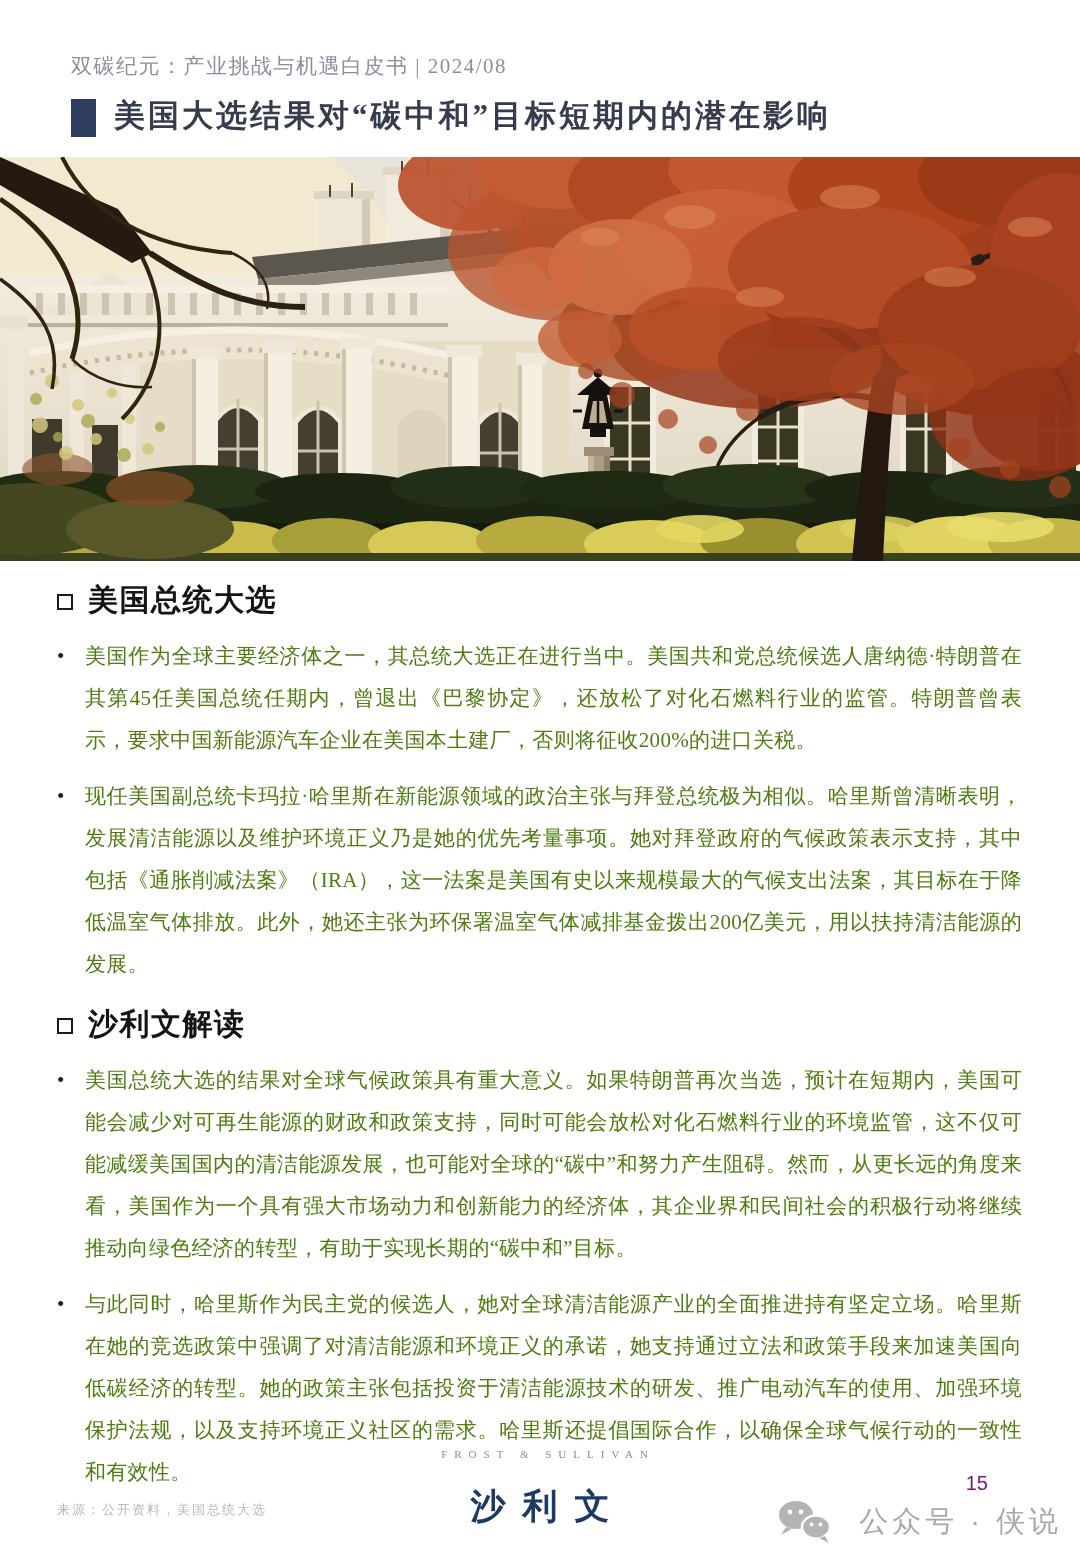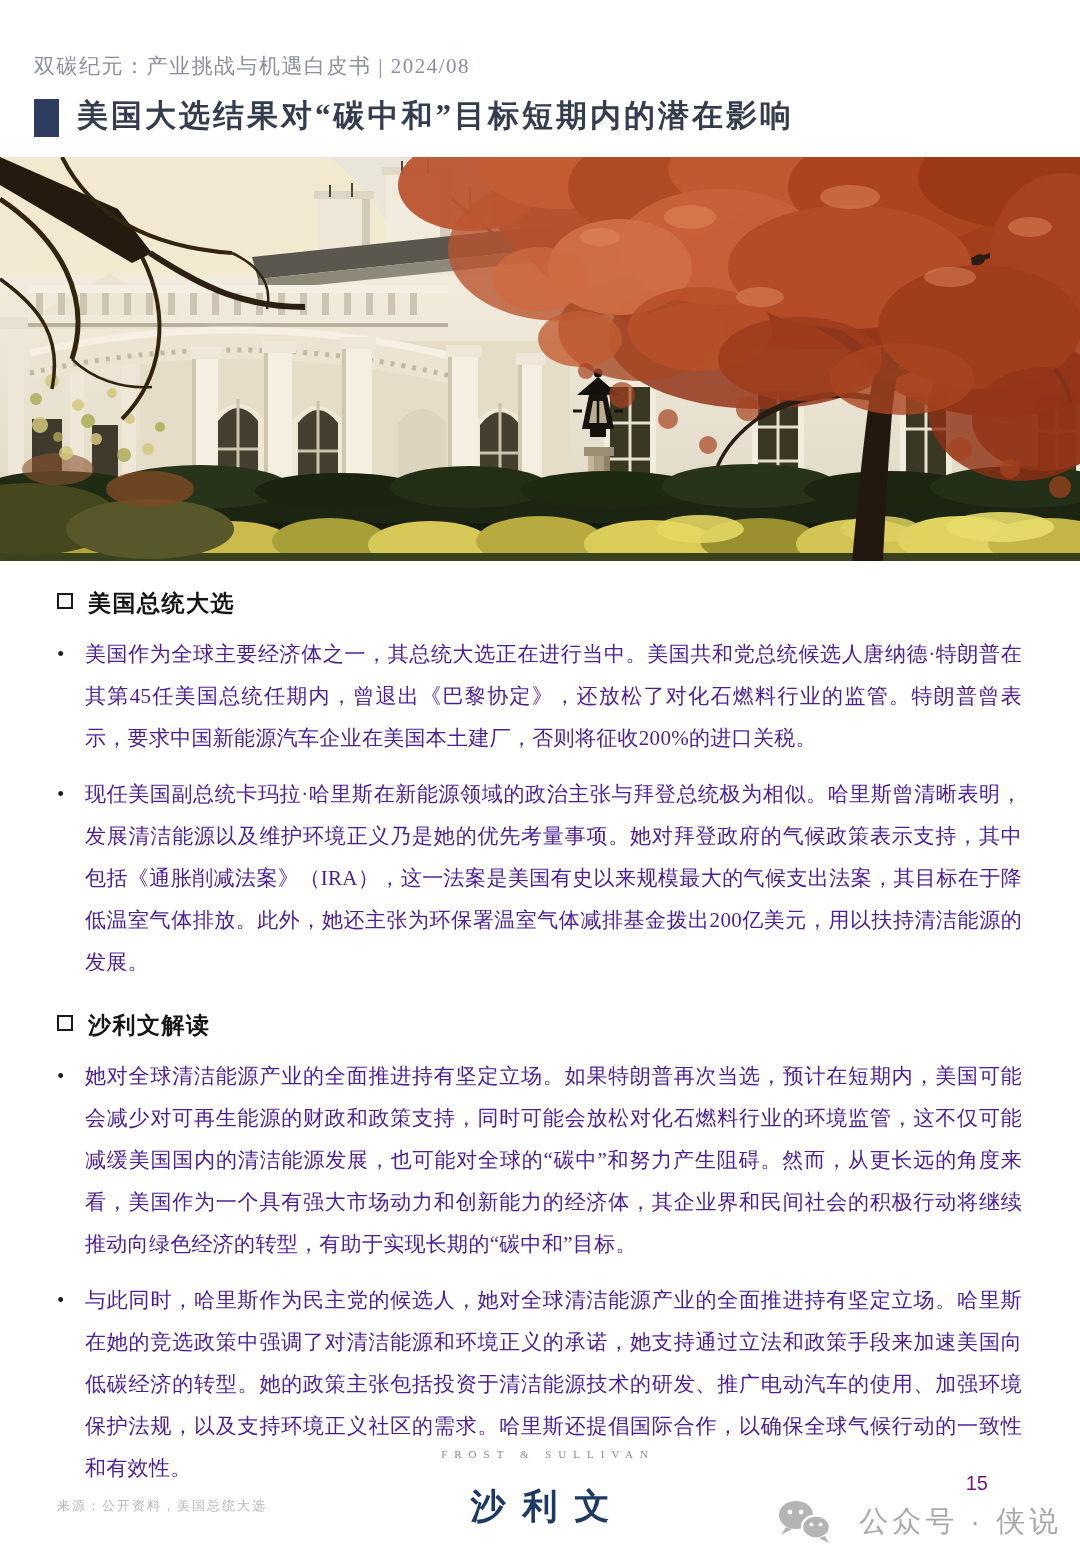--- a/index.html
+++ b/index.html
@@ -4,43 +4,43 @@
 <style>
   * { margin:0; padding:0; box-sizing:border-box; }
   html,body { background:#ffffff; }
   .page {
     position:relative; width:1080px; height:1560px; margin:0 auto;
     background:#ffffff; overflow:hidden;
     font-family:"Liberation Serif","DejaVu Serif",serif;
     color:#1d1d1d;
   }
   
-  .hdr { padding:52px 57px 0 34px; }
+  .hdr { padding:52px 57px 0 71px; }
   .doc-header {
     font-size:21px; color:#8a8f9c; letter-spacing:1.5px;
   }
   .title-row { margin-top:15px; display:flex; align-items:flex-end; gap:18px; }
   .title-square { width:25px; height:38px; background:#2e3d5f; flex:none; }
   .page-title {
     font-size:31px; font-weight:bold; color:#353c4e; letter-spacing:3px;
     white-space:nowrap;
   }
   
   .photo { display:block; width:1080px; height:404px; margin-top:20px; }
   .photo svg { display:block; }
   
   .content { padding:0 58px 0 57px; }
   .sec-head { margin-top:19px; display:flex; align-items:center; gap:15px; }
   .sec-square { width:16px; height:16px; border:2.5px solid #1a1a1a; flex:none; margin-top:2px; }
-  .sec-title { font-size:23px; font-weight:bold; color:#141414; letter-spacing:1.5px;margin-top:8px; }
+  .sec-title { font-size:30px; font-weight:bold; color:#141414; letter-spacing:1.5px; }
   .bullet { display:flex; margin-top:14px; }
   .bullet .dot { flex:none; width:28px; font-size:21px; line-height:42px; color:#1d1d1d; }
   .bullet p {
     flex:1; font-size:21px; line-height:42px; text-align:justify;
-    color:#4c1d95; letter-spacing:0.3px;
+    color:#4d7c0f; letter-spacing:0.3px;
   }
   
   .source-note {
     margin:8px 0 0 57px; font-size:13px; color:#b8b8b8; letter-spacing:2px;
   }
   .logo {
     position:absolute; left:0; right:0; top:1448px; text-align:center;
   }
   .logo-wordmark {
     font-size:11px; letter-spacing:7px; color:#8d8d8d;margin-left:16px;
@@ -373,21 +373,21 @@
       <span class="dot">•</span>
       <p>现任美国副总统卡玛拉·哈里斯在新能源领域的政治主张与拜登总统极为相似。哈里斯曾清晰表明，发展清洁能源以及维护环境正义乃是她的优先考量事项。她对拜登政府的气候政策表示支持，其中包括《通胀削减法案》（IRA），这一法案是美国有史以来规模最大的气候支出法案，其目标在于降低温室气体排放。此外，她还主张为环保署温室气体减排基金拨出200亿美元，用以扶持清洁能源的发展。</p>
     </div>
 
     <div class="sec-head">
       <span class="sec-square"></span>
       <h2 class="sec-title">沙利文解读</h2>
     </div>
     <div class="bullet">
       <span class="dot">•</span>
-      <p>她对全球清洁能源产业的全面推进持有坚定立场。如果特朗普再次当选，预计在短期内，美国可能会减少对可再生能源的财政和政策支持，同时可能会放松对化石燃料行业的环境监管，这不仅可能减缓美国国内的清洁能源发展，也可能对全球的“碳中”和努力产生阻碍。然而，从更长远的角度来看，美国作为一个具有强大市场动力和创新能力的经济体，其企业界和民间社会的积极行动将继续推动向绿色经济的转型，有助于实现长期的“碳中和”目标。</p>
+      <p>美国总统大选的结果对全球气候政策具有重大意义。如果特朗普再次当选，预计在短期内，美国可能会减少对可再生能源的财政和政策支持，同时可能会放松对化石燃料行业的环境监管，这不仅可能减缓美国国内的清洁能源发展，也可能对全球的“碳中”和努力产生阻碍。然而，从更长远的角度来看，美国作为一个具有强大市场动力和创新能力的经济体，其企业界和民间社会的积极行动将继续推动向绿色经济的转型，有助于实现长期的“碳中和”目标。</p>
     </div>
     <div class="bullet">
       <span class="dot">•</span>
       <p>与此同时，哈里斯作为民主党的候选人，她对全球清洁能源产业的全面推进持有坚定立场。哈里斯在她的竞选政策中强调了对清洁能源和环境正义的承诺，她支持通过立法和政策手段来加速美国向低碳经济的转型。她的政策主张包括投资于清洁能源技术的研发、推广电动汽车的使用、加强环境保护法规，以及支持环境正义社区的需求。哈里斯还提倡国际合作，以确保全球气候行动的一致性和有效性。</p>
     </div>
 
   </div>
 
   <div class="source-note">来源：公开资料，美国总统大选</div>
 

